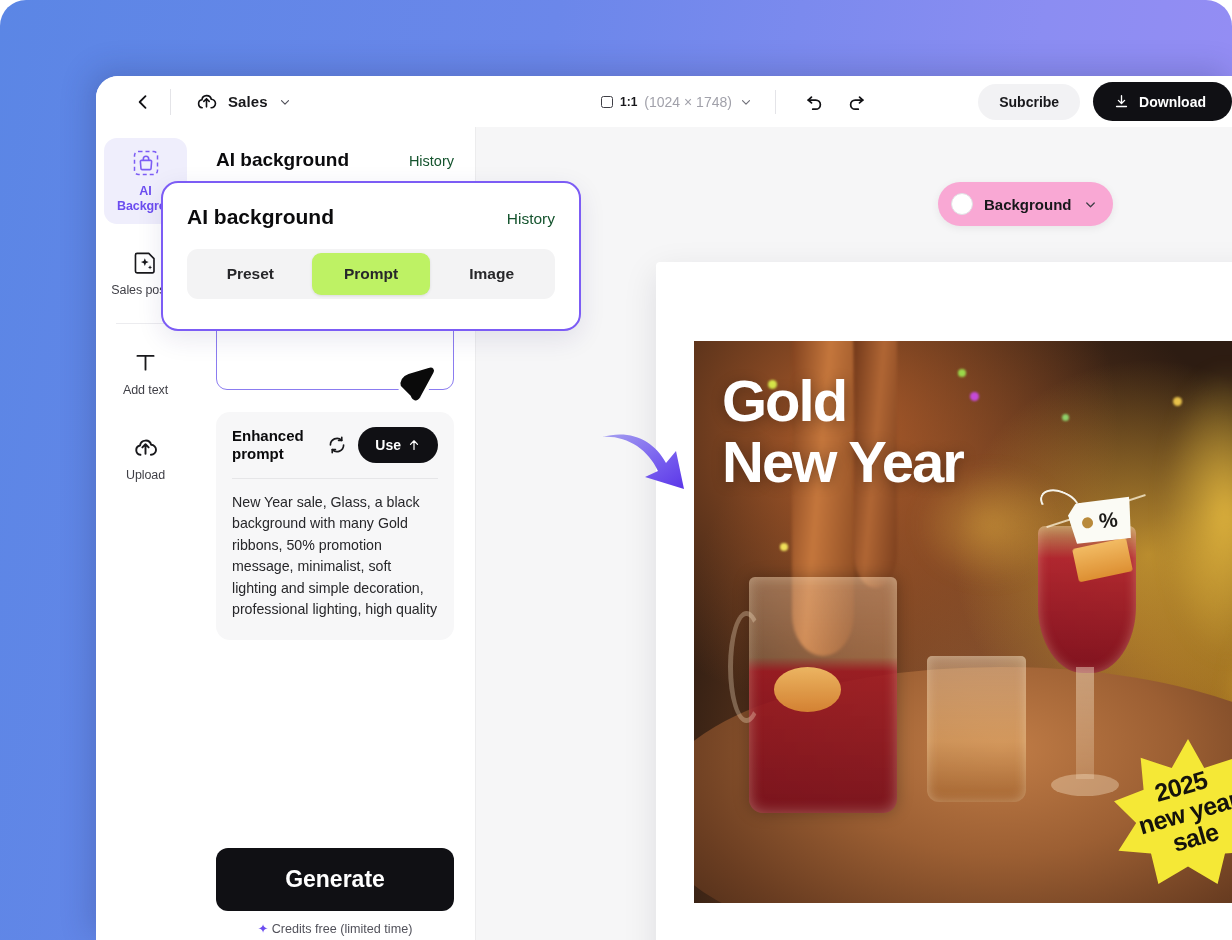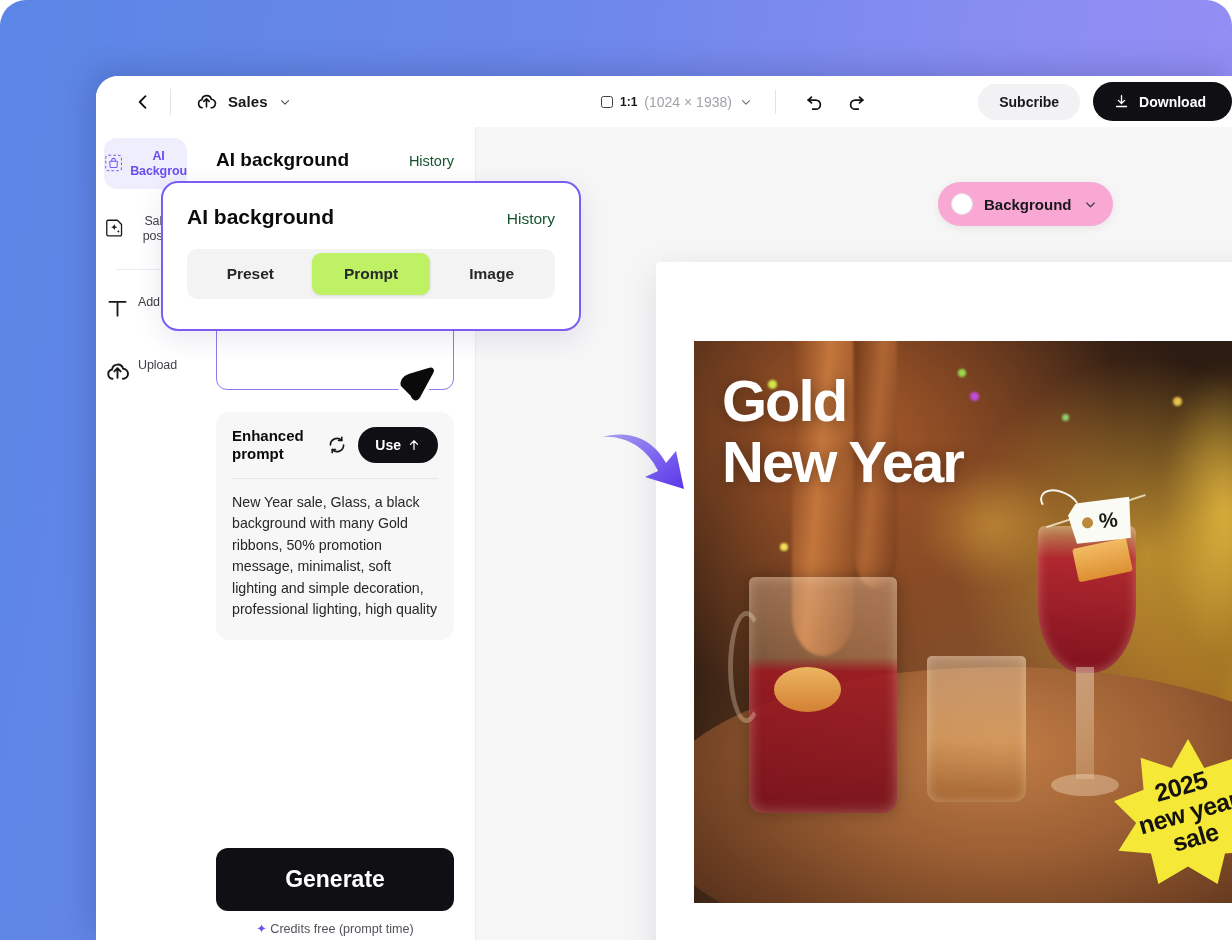--- a/index.html
+++ b/index.html
@@ -70,21 +70,21 @@
   
   #workspace { position: absolute; left: 0; top: 51px; width: 1136px; height: 813px; background: #f6f6f7; }
 
   
   #rail {
     position: absolute; left: 0; top: 0; width: 99px; height: 813px;
     background: #ffffff;
   }
   .rail-item {
     width: 83px; margin: 0 auto; padding: 11px 0 9px;
-    display: flex; flex-direction: row; gap: 7px;
+    display: flex; flex-direction: column; align-items: center; gap: 7px;
     border-radius: 13px; cursor: pointer;
   }
   .rail-item.active { background: #efeefc; }
   .rail-label {
     font-size: 12.5px; color: #3f3f46; text-align: center; line-height: 1.22;
     font-weight: 500; letter-spacing: -0.1px;
   }
   .rail-item.active .rail-label { color: #6c4df0; font-weight: 600; }
   .rail-divider { width: 59px; height: 1px; background: #ececef; margin: 16px auto 14px; }
 
@@ -253,21 +253,21 @@
       <span class="tb-doc-label">Sales</span>
       <svg width="14" height="14" viewBox="0 0 24 24" fill="none">
         <path d="M6 9.5 L12 15.5 L18 9.5" stroke="#52525b" stroke-width="2" stroke-linecap="round" stroke-linejoin="round"></path>
       </svg>
     </div>
 
     <div class="tb-center">
       <div class="ratio-chip">
         <span class="ratio-sq"></span>
         <span class="ratio-main">1:1</span>
-        <span class="ratio-dim">(1024 × 1938)</span>
+        <span class="ratio-dim">(1024 × 1748)</span>
         <svg width="14" height="14" viewBox="0 0 24 24" fill="none">
           <path d="M6 9.5 L12 15.5 L18 9.5" stroke="#71717a" stroke-width="2" stroke-linecap="round" stroke-linejoin="round"></path>
         </svg>
       </div>
       <div class="tb-sep2"></div>
       <div class="hist-btn">
         <svg width="21" height="21" viewBox="0 0 24 24" fill="none">
           <path d="M8.5 7 L4.8 10.4 L8.6 13.6" stroke="#111114" stroke-width="2" stroke-linecap="round" stroke-linejoin="round"></path>
           <path d="M4.9 10.4 H13.5 a5.2 5.2 0 0 1 0 10.4 H10" stroke="#111114" stroke-width="2" stroke-linecap="round" stroke-linejoin="round"></path>
         </svg>
@@ -371,21 +371,21 @@
           <div class="enh-rule"></div>
           <div class="enh-body">New Year sale, Glass, a black background with many Gold ribbons, 50% promotion message, minimalist, soft lighting and simple decoration, professional lighting, high quality</div>
         </div>
 
       </div>
 
       <div class="panel-footer">
         <button class="btn-generate">Generate</button>
         <div class="credits">
           <span class="spark">✦</span>
-          <span>Credits free (prompt time)</span>
+          <span>Credits free (limited time)</span>
         </div>
       </div>
     </div>
 
     <div id="canvas-area">
 
       <div id="bg-chip">
         <span class="bg-dot"></span>
         <span class="bg-label">Background</span>
         <svg width="15" height="15" viewBox="0 0 24 24" fill="none">

